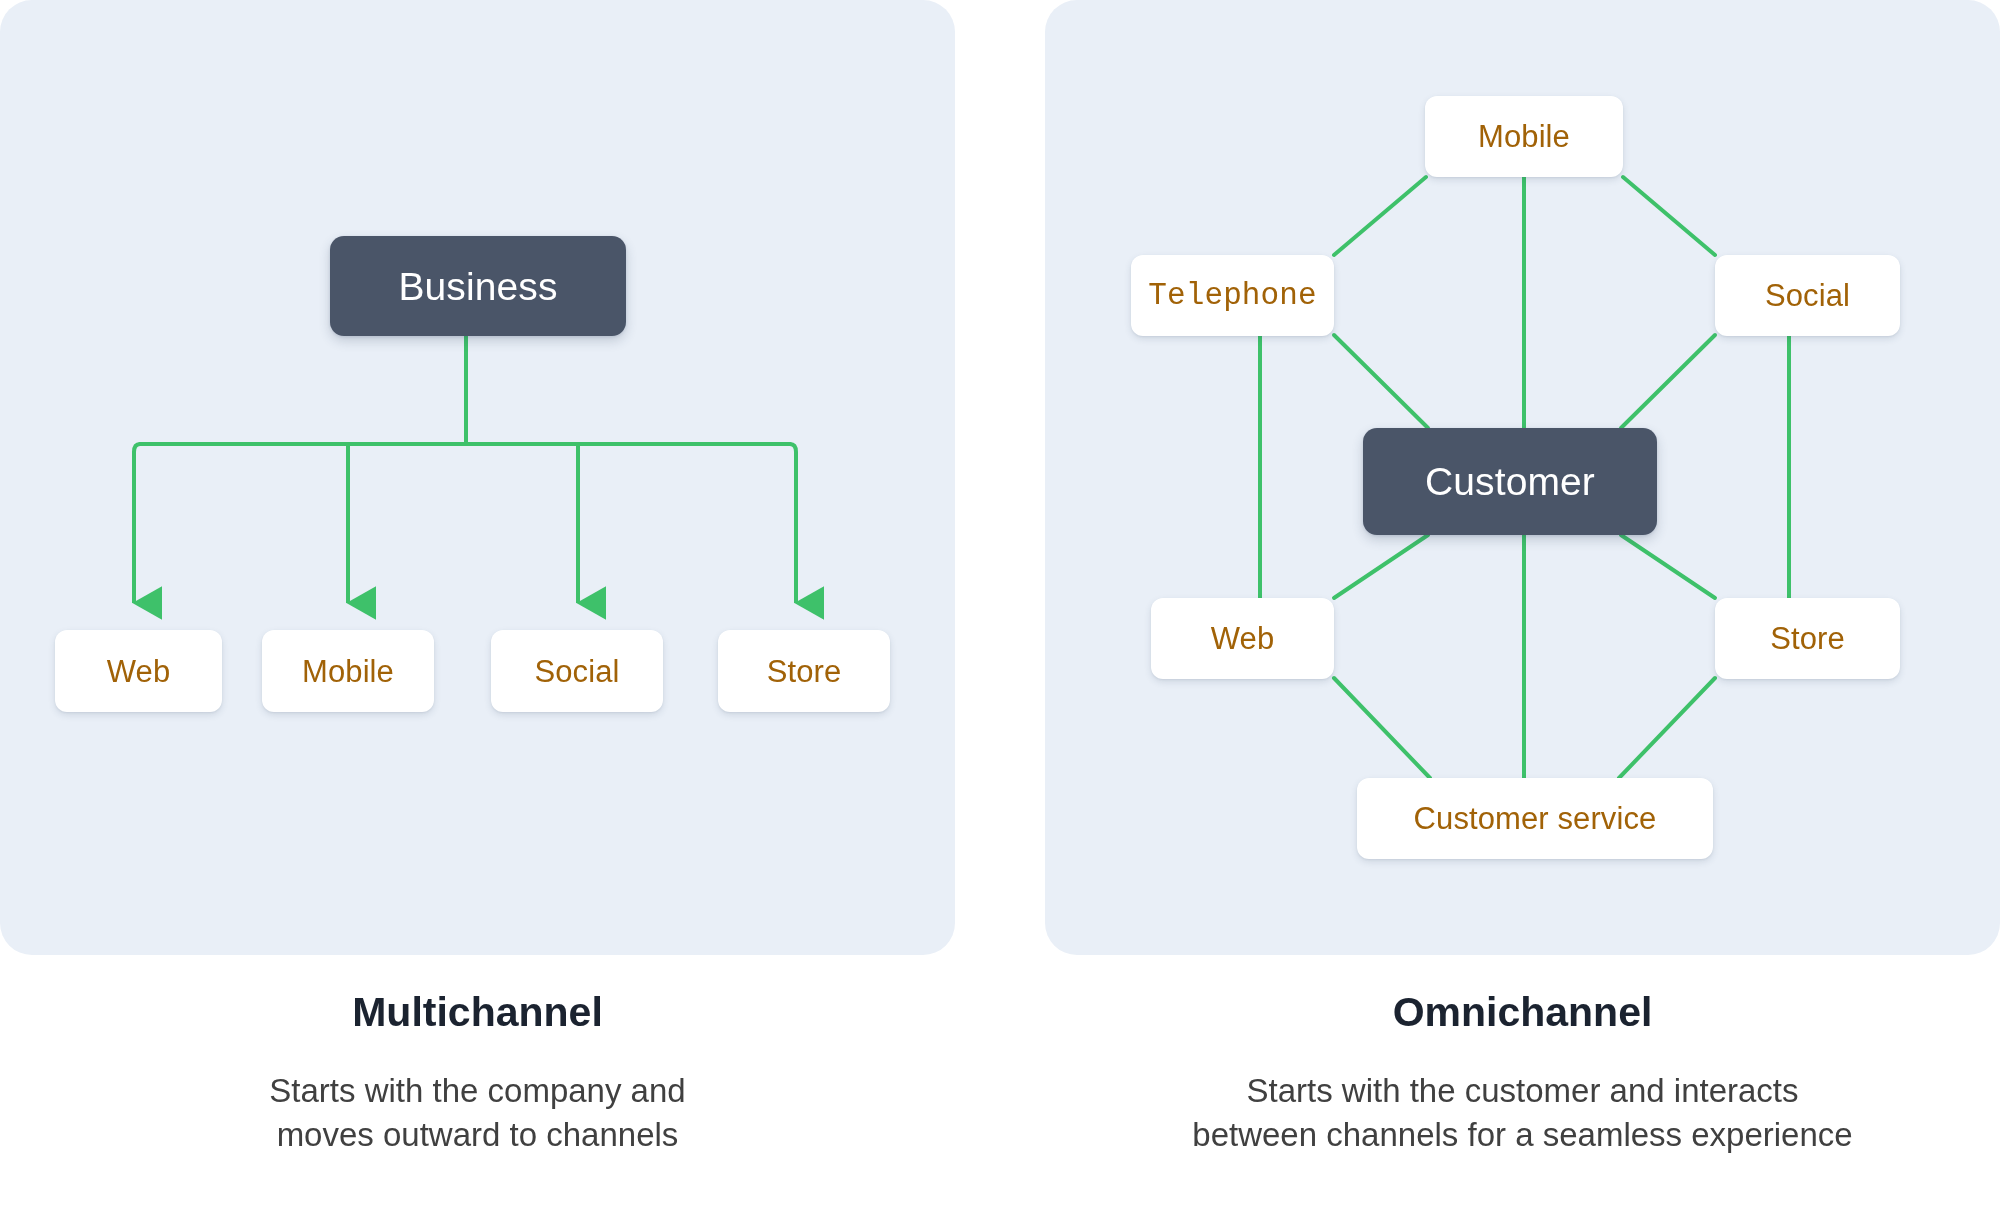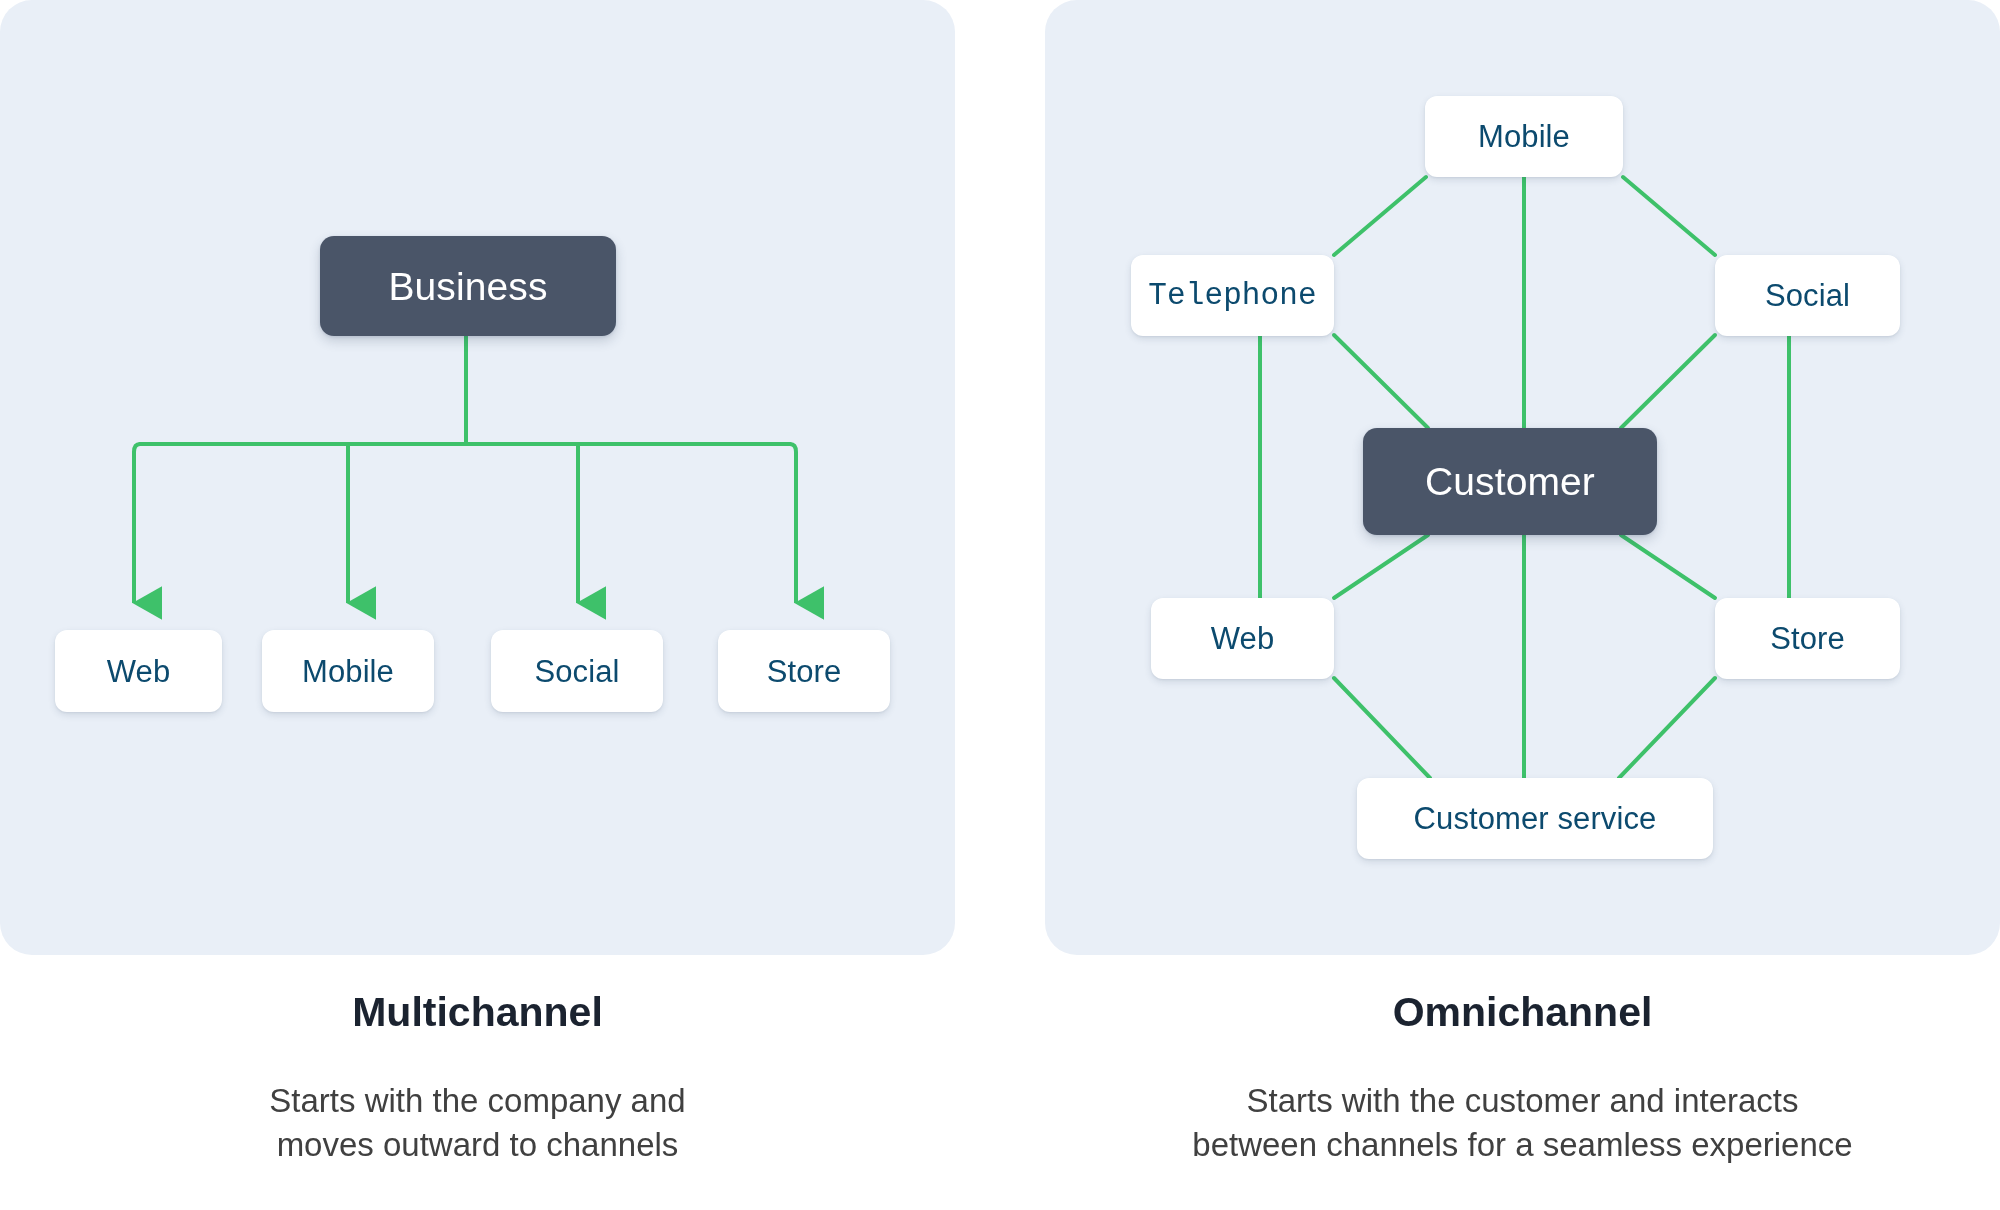--- a/index.html
+++ b/index.html
@@ -25,21 +25,21 @@
 
   .svg-layer{position:absolute;left:0;top:0;width:100%;height:100%;overflow:visible;}
 
   
   .node{
     position:absolute;
     display:flex;align-items:center;justify-content:center;
     box-sizing:border-box;
     border-radius:12px;
     background:#ffffff;
-    color:#0c4a6e;
+    color:#a16207;
     font-size:31px;
     line-height:1;
     letter-spacing:.1px;
     box-shadow:0 3px 7px rgba(40,60,90,.13), 0 1px 2px rgba(40,60,90,.08);
     white-space:nowrap;
     z-index:3;
   }
   .node.dark{
     background:#4a5568;
     color:#ffffff;
@@ -54,21 +54,21 @@
     top:990px;
     text-align:center;
   }
   #caption-left{left:0;width:955px;}
   #caption-right{left:1045px;width:955px;}
   .caption-title{
     font-size:41px;
     font-weight:bold;
     color:#1b2330;
     line-height:1.1;
-    margin:0 0 44px 0;
+    margin:0 0 34px 0;
   }
   .caption-desc{
     font-size:33px;
     color:#404040;
     line-height:1.33;
     margin:0 auto;
     max-width:720px;
   }
   #caption-right .caption-desc{max-width:900px;}
 </style>
@@ -92,21 +92,21 @@
 
       <path d="M 140 444 Q 134 444 134 452 L 134 603" fill="none" stroke="#3ec16a" stroke-width="4" marker-end="url(#arrow-green)"></path>
 
       <path d="M 348 444 L 348 603" fill="none" stroke="#3ec16a" stroke-width="4" marker-end="url(#arrow-green)"></path>
 
       <path d="M 578 444 L 578 603" fill="none" stroke="#3ec16a" stroke-width="4" marker-end="url(#arrow-green)"></path>
 
       <path d="M 790 444 Q 796 444 796 452 L 796 603" fill="none" stroke="#3ec16a" stroke-width="4" marker-end="url(#arrow-green)"></path>
     </svg>
 
-    <div class="node dark" style="left:320px;top:236px;width:296px;height:100px;">Business</div>
+    <div class="node dark" style="left:330px;top:236px;width:296px;height:100px;">Business</div>
 
     <div class="node" style="left:55px;top:630px;width:167px;height:82px;">Web</div>
 
     <div class="node" style="left:262px;top:630px;width:172px;height:82px;">Mobile</div>
 
     <div class="node" style="left:491px;top:630px;width:172px;height:82px;">Social</div>
 
     <div class="node" style="left:718px;top:630px;width:172px;height:82px;">Store</div>
   </div>
 

